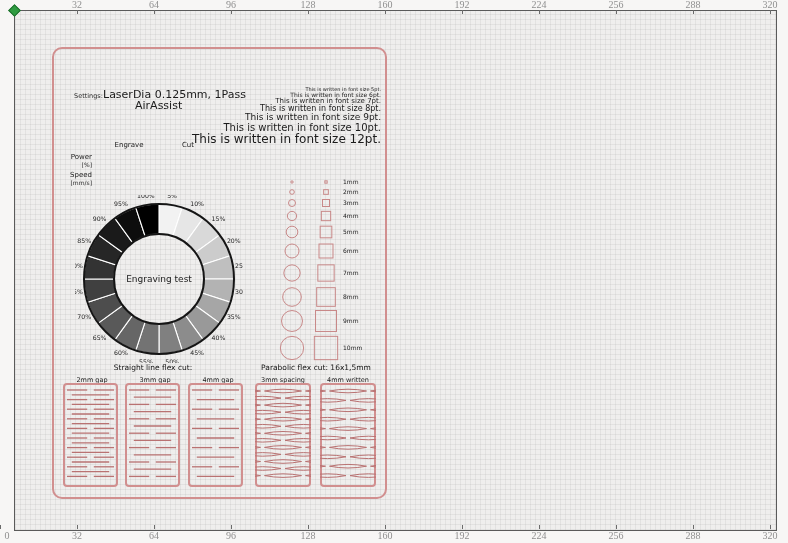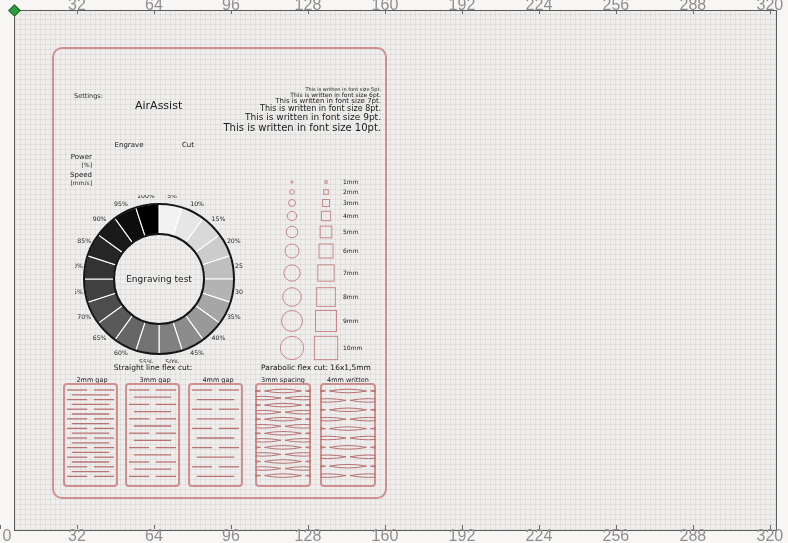--- a/index.html
+++ b/index.html
@@ -17,21 +17,21 @@
     background-image:
       repeating-linear-gradient(0deg, rgba(150,150,150,0.14) 0 1px, transparent 1px 5px),
       repeating-linear-gradient(90deg, rgba(150,150,150,0.14) 0 1px, transparent 1px 5px);
   }
   #origin-marker{
     position:absolute;left:10px;top:6px;width:7px;height:7px;
     background:#2e9b40;border:1px solid #1d6e2c;transform:rotate(45deg);z-index:6;
   }
   .ruler-label{
     position:absolute;transform:translateX(-50%);
-    font-family:Liberation Sans, sans-serif;font-size:16px;color:#8f8f8f;
+    font-family:Liberation Serif, serif;font-size:10px;color:#8f8f8f;
     white-space:nowrap;line-height:10px;
   }
   .tick{position:absolute;width:1px;height:4px;background:#6b6b6b;}
   
   #card{
     position:absolute;left:37px;top:36px;width:331px;height:448px;
     border:2px solid #d18f8f;border-radius:10px;
   }
   #card *{position:absolute;}
   #title-box{
@@ -85,29 +85,31 @@
 <body>
 
 <div id="top-ruler"></div>
 
 <div id="workspace">
 
   <div id="card">
 
 
     <div id="settings-label">Settings:</div>
+    <div id="settings-line1">LaserDia 0.125mm, 1Pass</div>
     <div id="settings-line2">AirAssist</div>
 
     <div id="font-test">
         <div class="ft-line" style="font-size: 5px;">This is written in font size 5pt.</div>
         <div class="ft-line" style="font-size: 6px;">This is written in font size 6pt.</div>
         <div class="ft-line" style="font-size: 7px;">This is written in font size 7pt.</div>
         <div class="ft-line" style="font-size: 8px;">This is written in font size 8pt.</div>
         <div class="ft-line" style="font-size: 9px;">This is written in font size 9pt.</div>
         <div class="ft-line" style="font-size: 10px;">This is written in font size 10pt.</div>
+        <div class="ft-line" style="font-size: 12px;">This is written in font size 12pt.</div>
       </div>
 
     <div id="tbl-header-engrave" class="tbl-header">Engrave</div>
     <div id="tbl-header-cut" class="tbl-header">Cut</div>
 
     <div id="lbl-power" class="row-label">Power</div>
     <div id="lbl-power-unit" class="row-unit">[%]</div>
     <div id="lbl-speed" class="row-label">Speed</div>
     <div id="lbl-speed-unit" class="row-unit">[mm/s]</div>
 

